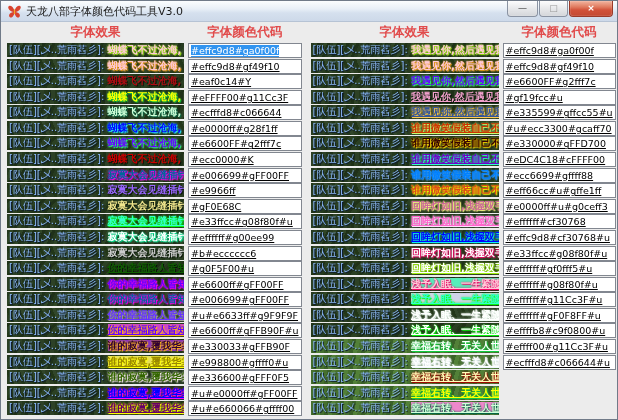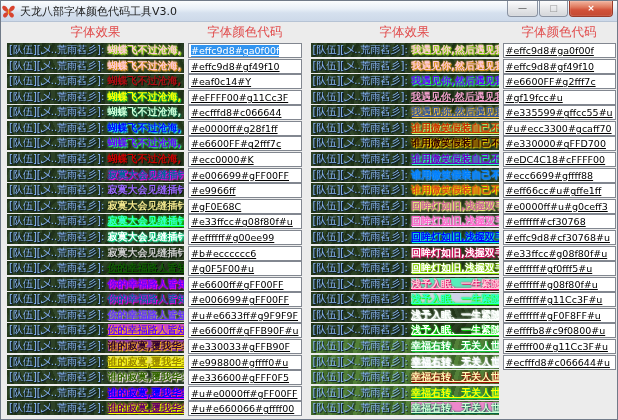--- a/index.html
+++ b/index.html
@@ -1,35 +1,35 @@
 <!DOCTYPE html>
 <html><head>
 <meta charset="utf-8">
 <style>
   html,body{margin:0;padding:0;background:#c8d4e2;font-family:"DejaVu Sans",sans-serif;}
   .window{position:relative;width:616px;height:418px;border:1px solid #707a88;background:#ececec;overflow:hidden;}
   .titlebar{position:relative;height:20px;background:linear-gradient(#fbfdfe,#e8eff7 40%,#d5e0ee 60%,#cdd9e9);
-    border-bottom:1px solid #b6c3d4;display:flex;align-items:center;}
+    border-bottom:1px solid #b6c3d4;display:flex;align-items:center;padding-left:6px;}
   .logo{width:15px;height:14px;display:inline-block;margin-right:4px;}
   .title{font-size:11px;color:#1c1c1c;}
   .winbtns{position:absolute;right:4px;top:0;display:flex;}
   .wbtn{height:15px;border:1px solid #8a93a2;border-top:none;border-radius:0 0 4px 4px;
     font-size:9px;line-height:14px;text-align:center;color:#444;
     background:linear-gradient(#fdfdfd,#e9eaec 45%,#d4d6da);box-shadow:inset 0 0 1px #fff;margin-left:1px;}
   .wbtn.min{width:29px;}
   .wbtn.max{width:27px;color:#999;}
   .wbtn.close{width:42px;color:#fff;font-weight:bold;border-color:#9a3a2a;
     background:linear-gradient(#f2b5a0,#e07b5f 40%,#d2523a 60%,#c34a33);}
   .content{position:absolute;left:6px;top:22px;right:2px;bottom:0;display:flex;}
   .col{display:flex;flex-direction:column;}
   .col-previews-left{width:177px;margin-right:4px;}
   .col-codes-left{width:114px;margin-right:9px;}
   .col-previews-right{width:188px;margin-right:4px;}
   .col-codes-right{width:113px;}
-  .col-header{height:20px;line-height:18px;text-align:center;font-size:12.5px;font-weight:normal;}
+  .col-header{height:20px;line-height:18px;text-align:center;font-size:12.5px;font-weight:bold;}
   .prow{height:14px;line-height:14px;margin-bottom:1.58px;white-space:nowrap;overflow:hidden;
     font-size:10px;padding-left:2px;border:1px solid #1b2417;border-width:0 0 0 0;
     background:#273a21;}
   .bg0{background:repeating-linear-gradient(112deg,#263a20 0 3px,#2f4527 3px 6px,#1f3119 6px 9px);}
   .bg1{background:repeating-linear-gradient(68deg,#2a3d22 0 4px,#223618 4px 7px,#31462a 7px 10px);}
   .bg2{background:repeating-linear-gradient(130deg,#203218 0 3px,#2b4023 3px 7px,#253a1b 7px 9px);}
   .bg3{background:repeating-linear-gradient(95deg,#2d4126 0 4px,#24381c 4px 8px,#1e3017 8px 11px);}
   .bright{background:repeating-linear-gradient(105deg,#46702f 0 4px,#3a6128 4px 8px,#528038 8px 12px);}
   .pfx{text-shadow:1px 1px 0 #0c1a2e;}
   .msg{font-weight:bold;}

